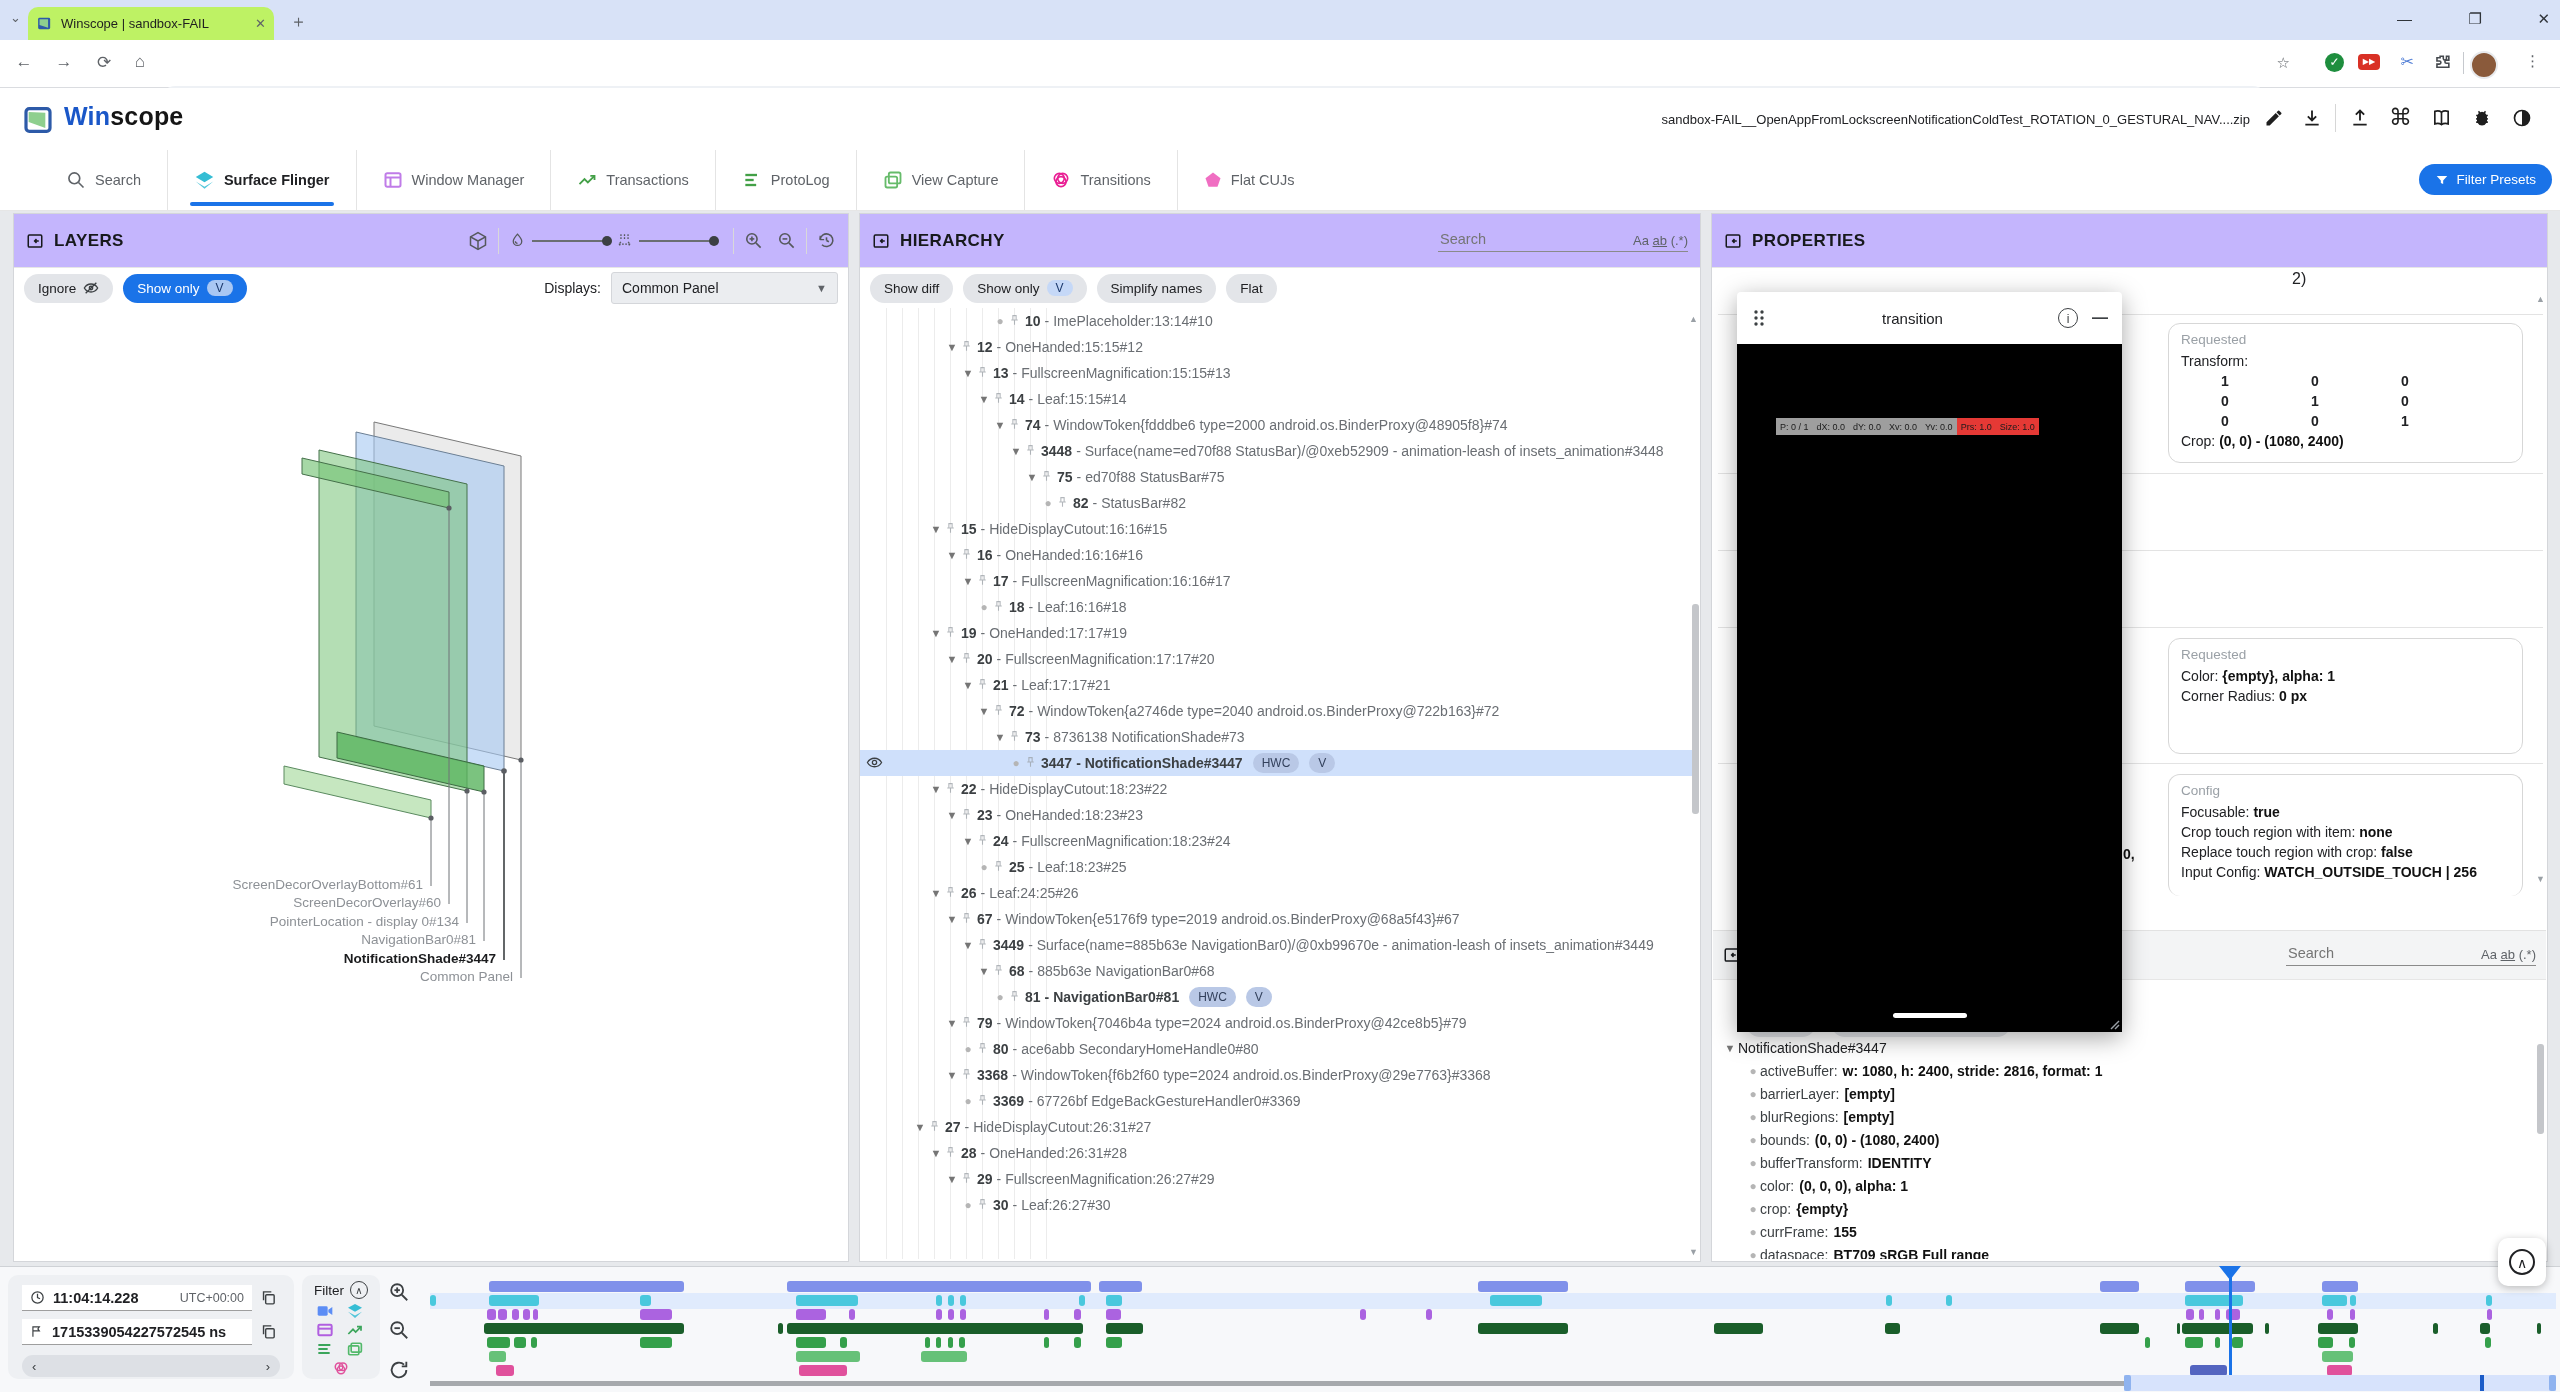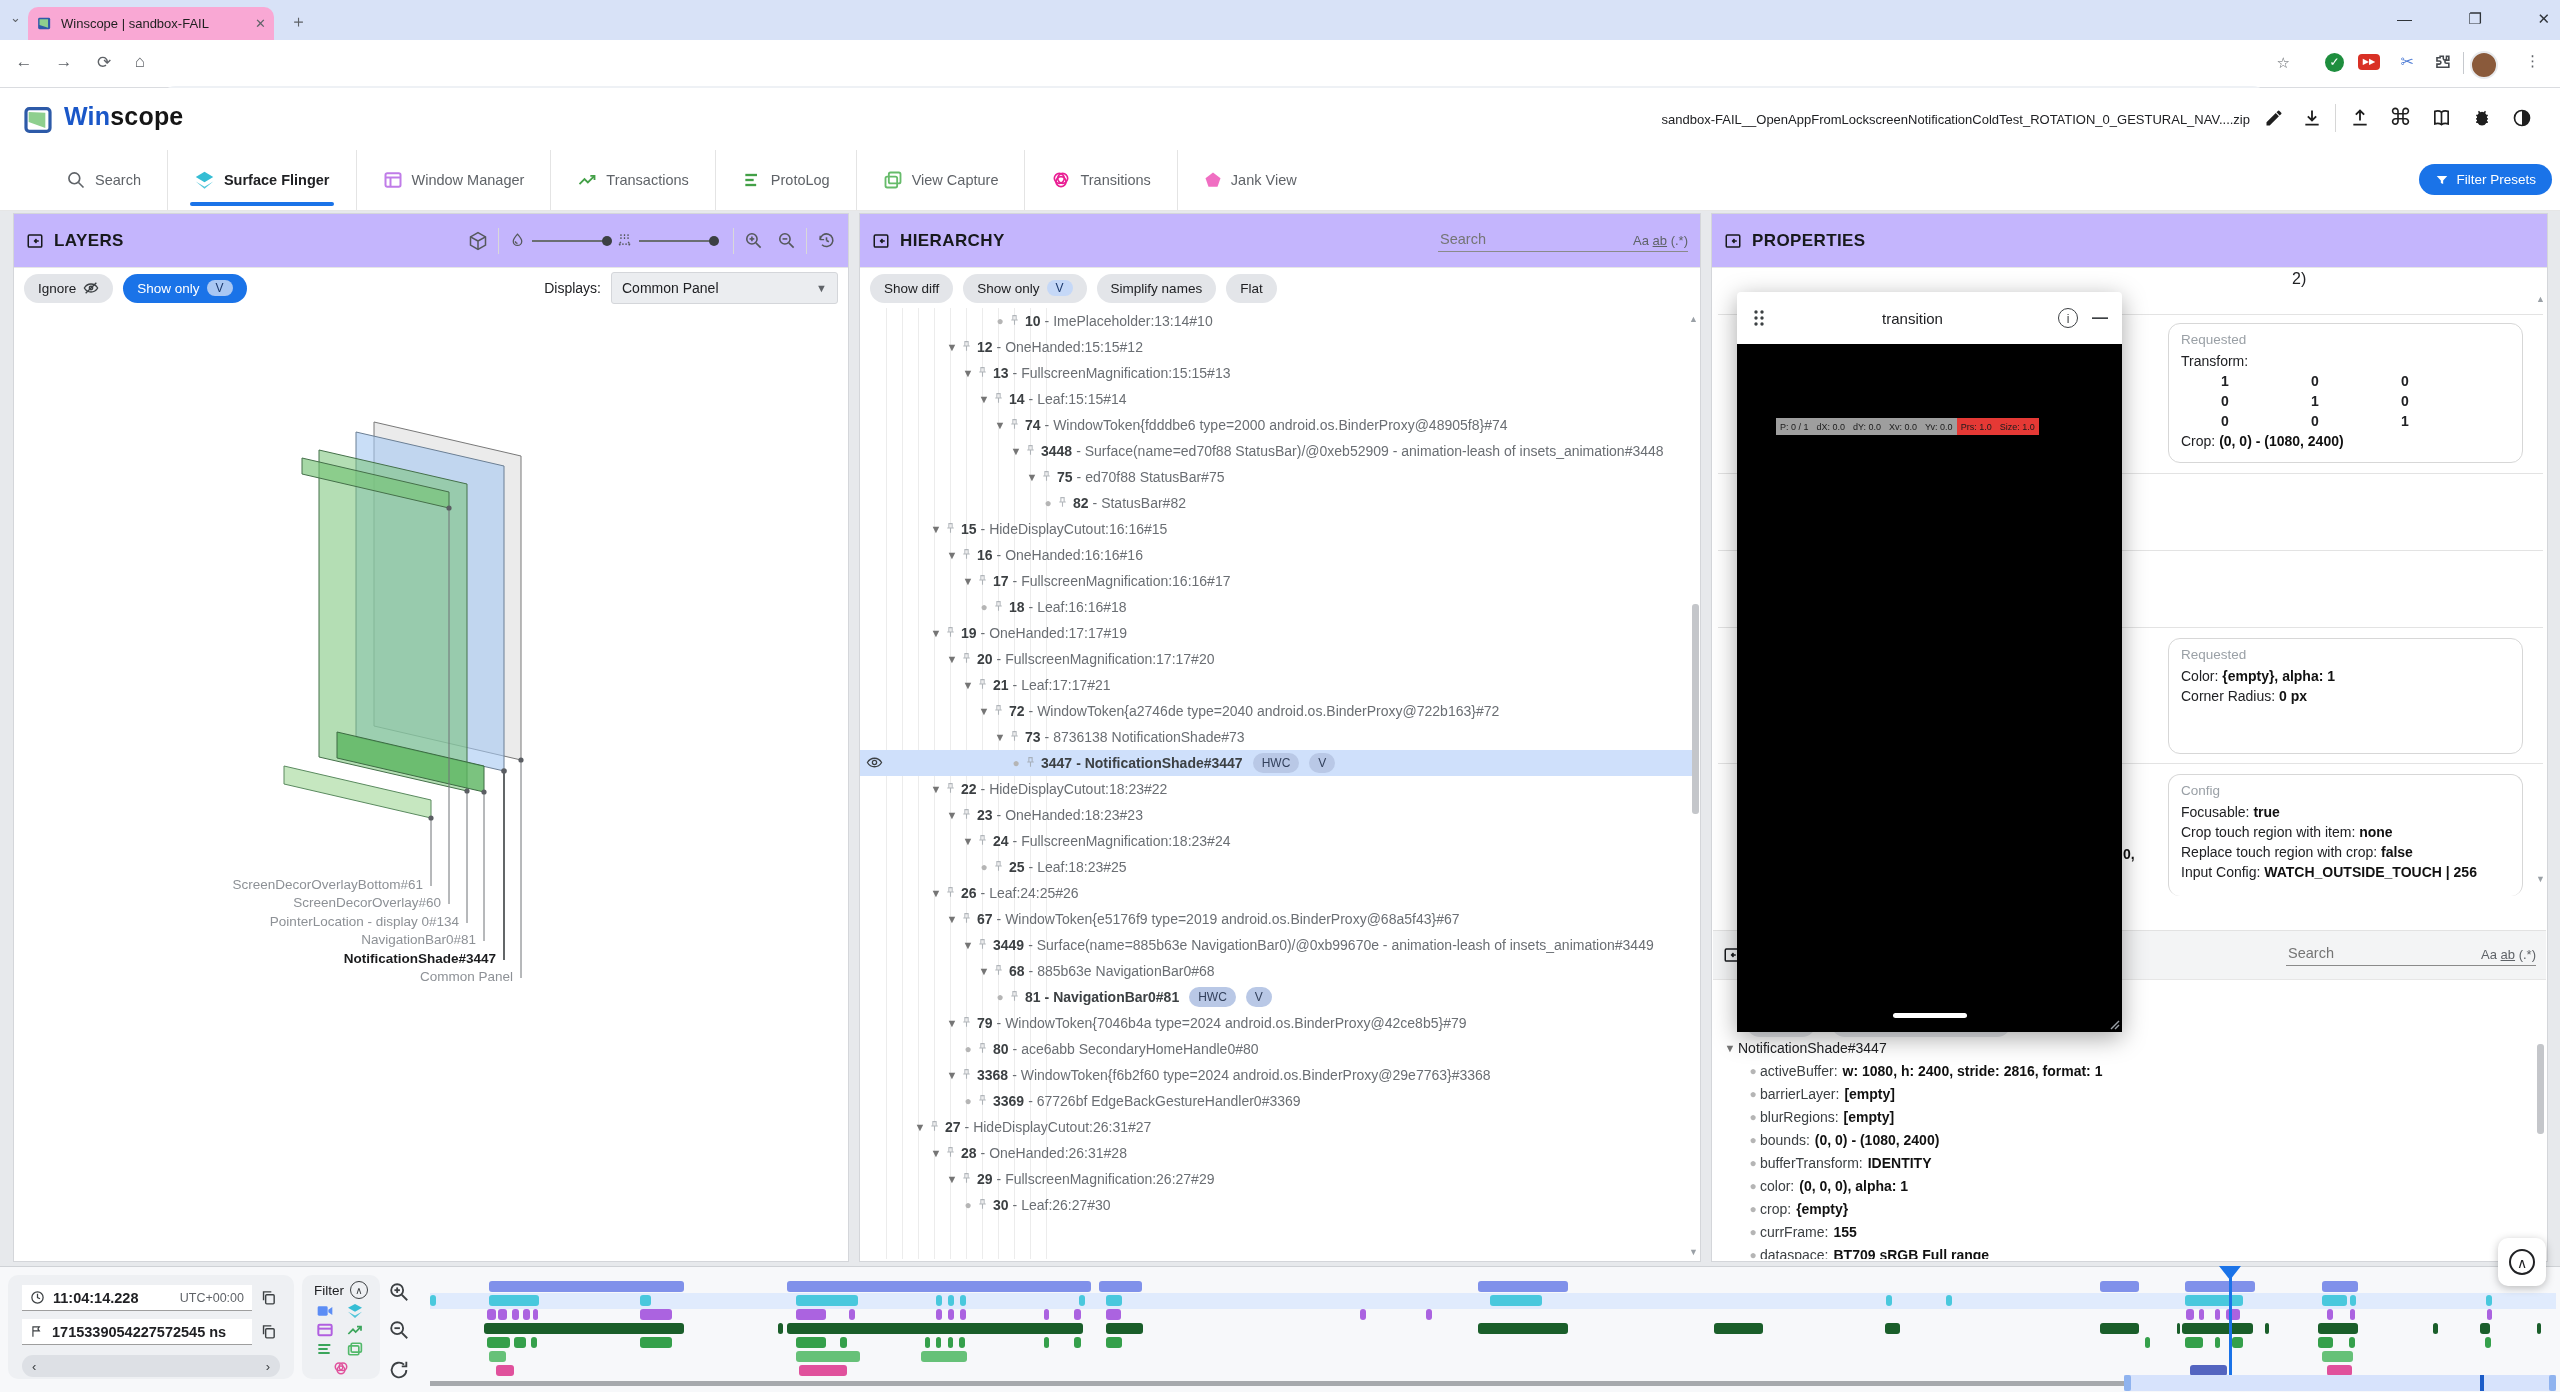--- a/index.html
+++ b/index.html
@@ -1,20 +1,20 @@
 <!DOCTYPE html>
 <html><head>
 <meta charset="utf-8">
 <style>
   html,body{margin:0;padding:0;background:#e7e9ec;font-family:"Liberation Sans",sans-serif;}
   #screen{position:relative;width:2560px;height:1392px;overflow:hidden;background:#e7e9ec;}
   .abs{position:absolute;}
   
   #tabstrip{left:0;top:0;width:2560px;height:40px;background:#d8e2f7;}
-  #tab{left:28px;top:7px;width:246px;height:33px;background:#f9a8d4;border-radius:10px 10px 0 0;display:flex;align-items:center;padding:0 8px;box-sizing:border-box;}
+  #tab{left:28px;top:7px;width:246px;height:33px;background:#bef264;border-radius:10px 10px 0 0;display:flex;align-items:center;padding:0 8px;box-sizing:border-box;}
   #tab .t-title{font-size:13px;color:#1f1f1f;white-space:nowrap;overflow:hidden;flex:1;margin:0 8px;}
   .gicon{color:#5f6368;font-size:15px;}
   #toolbar{left:0;top:40px;width:2560px;height:48px;background:#fff;border-bottom:1px solid #dadce0;box-sizing:border-box;}
   #omnibox{left:158px;top:46px;width:2112px;height:36px;background:#eef1f5;border-radius:18px;display:flex;align-items:center;padding:0 14px;box-sizing:border-box;}
   #omnibox .url{font-size:14.5px;color:#202124;margin-left:10px;white-space:nowrap;}
   .navbtn{font-size:17px;color:#5f6368;width:28px;text-align:center;}
   
   #appbar{left:0;top:88px;width:2560px;height:62px;background:#fff;}
   #logo-text{font-size:25px;font-weight:bold;letter-spacing:.2px;}
   #tracefile{font-size:13px;color:#202124;}
@@ -224,21 +224,21 @@
           </svg>
         </span>
         <span>Transitions</span>
       </div>
       <div class="nav-tab">
         <span>
           <svg width="18" height="18" viewBox="0 0 24 24" fill="#f06ec2">
             <path d="M12 2 22 9.5 18 21H6L2 9.5z"></path>
           </svg>
         </span>
-        <span>Jank View</span>
+        <span>Flat CUJs</span>
       </div>
     </div>
   <button id="filter-presets">
     <svg width="14" height="14" viewBox="0 0 24 24" fill="#fff">
         <path d="M3 5h18l-7 8v6l-4-2v-4z"></path>
       </svg>
     <span>Filter Presets</span>
   </button>
 
   <div class="abs panel" style="left:13px;top:213px;width:836px;height:1049px;">

